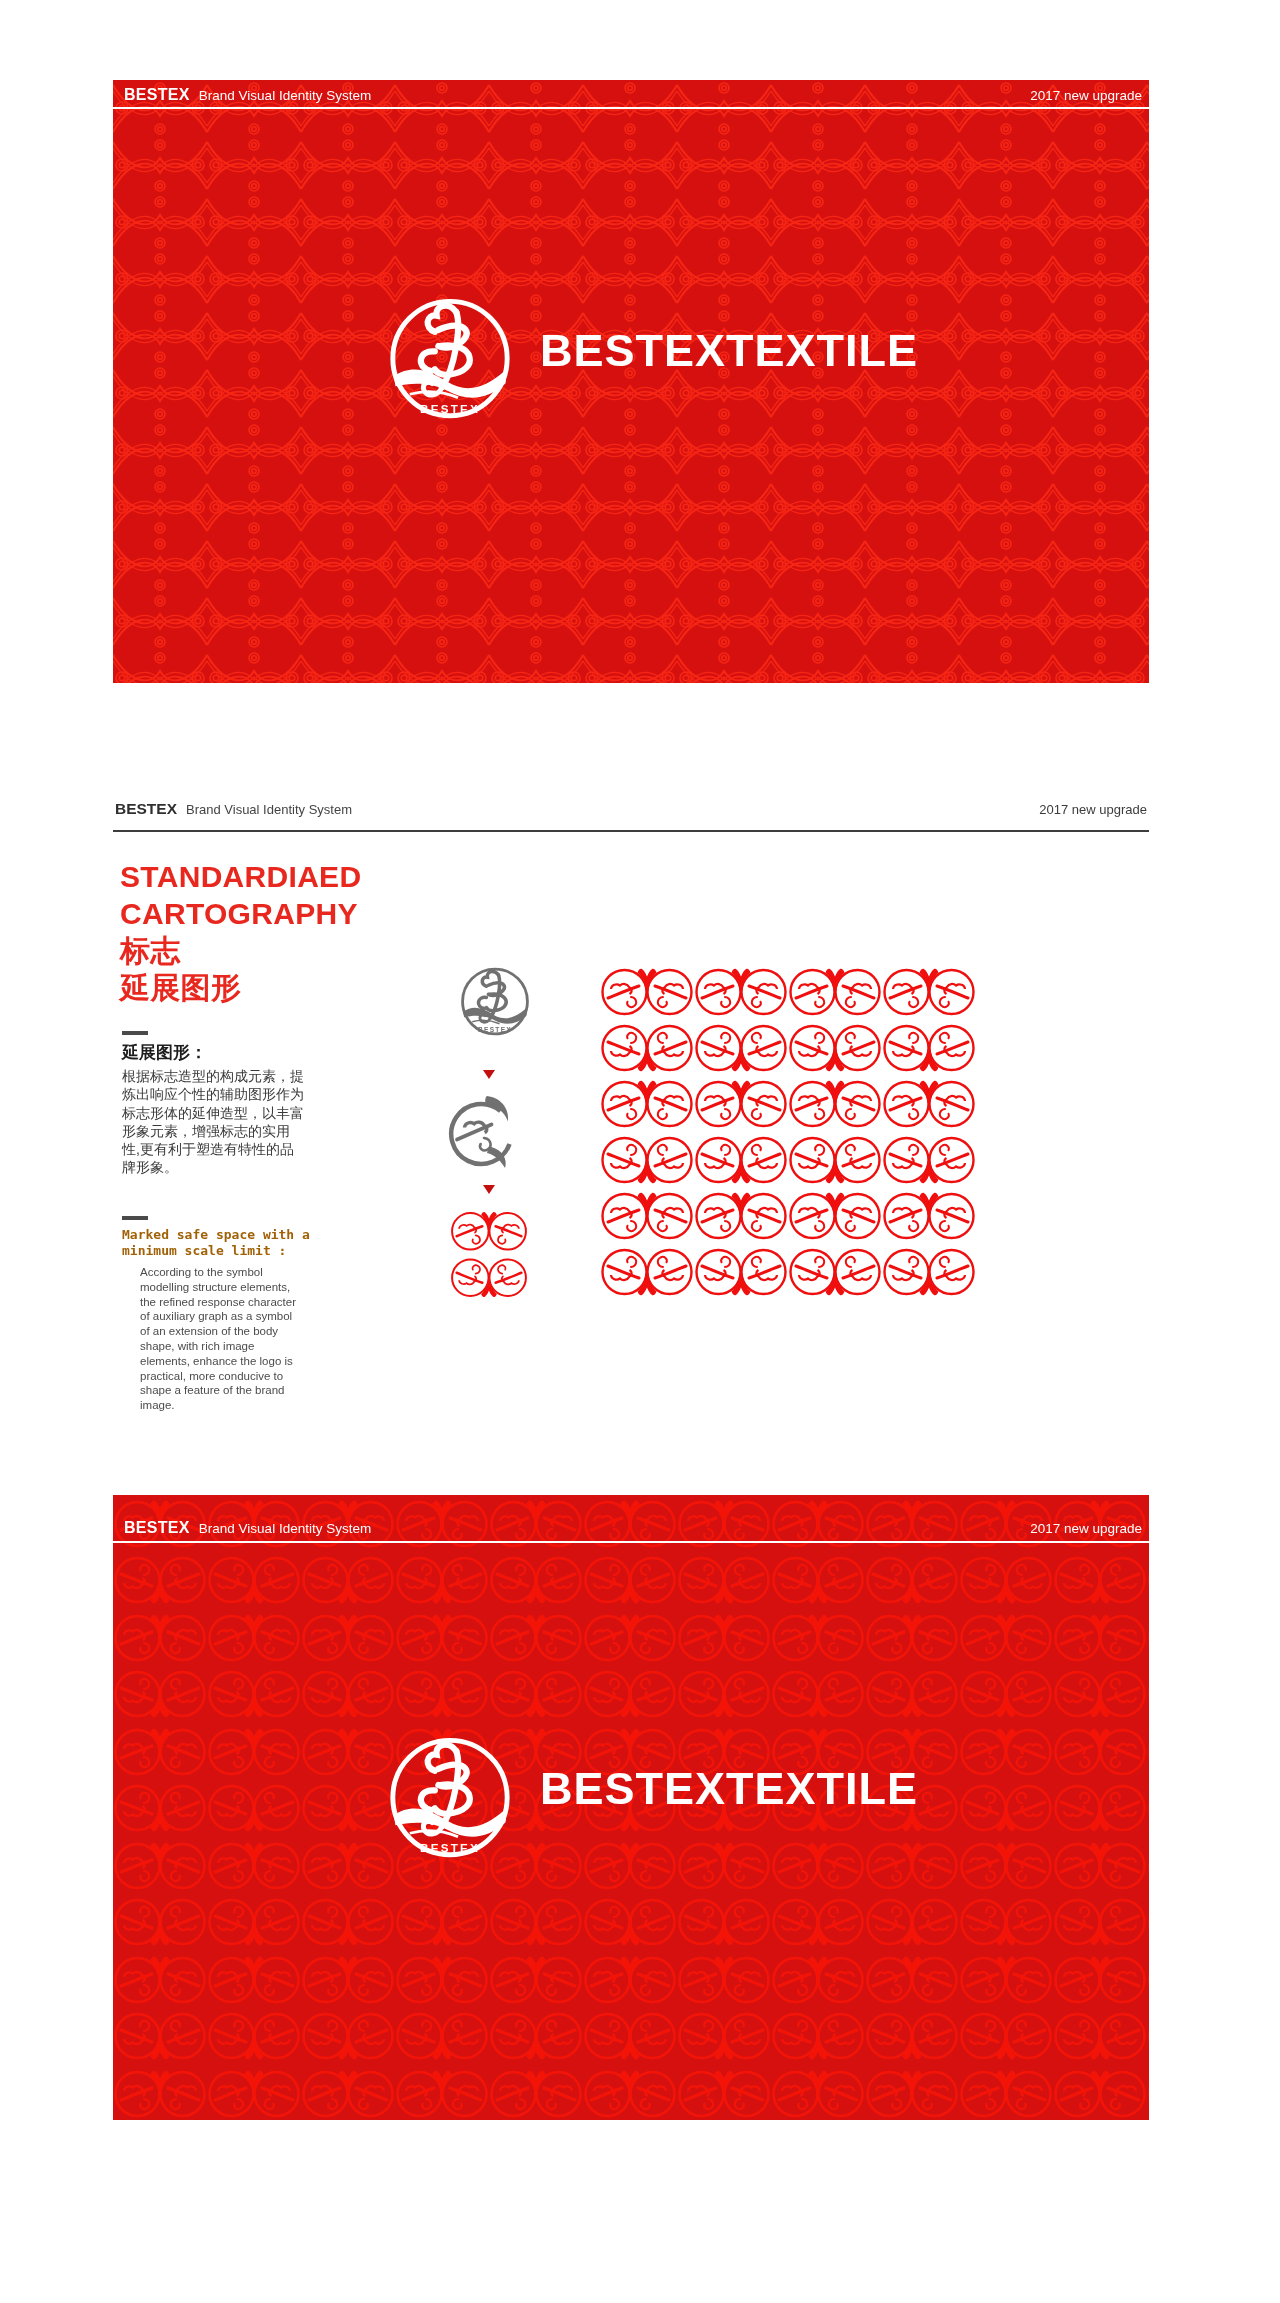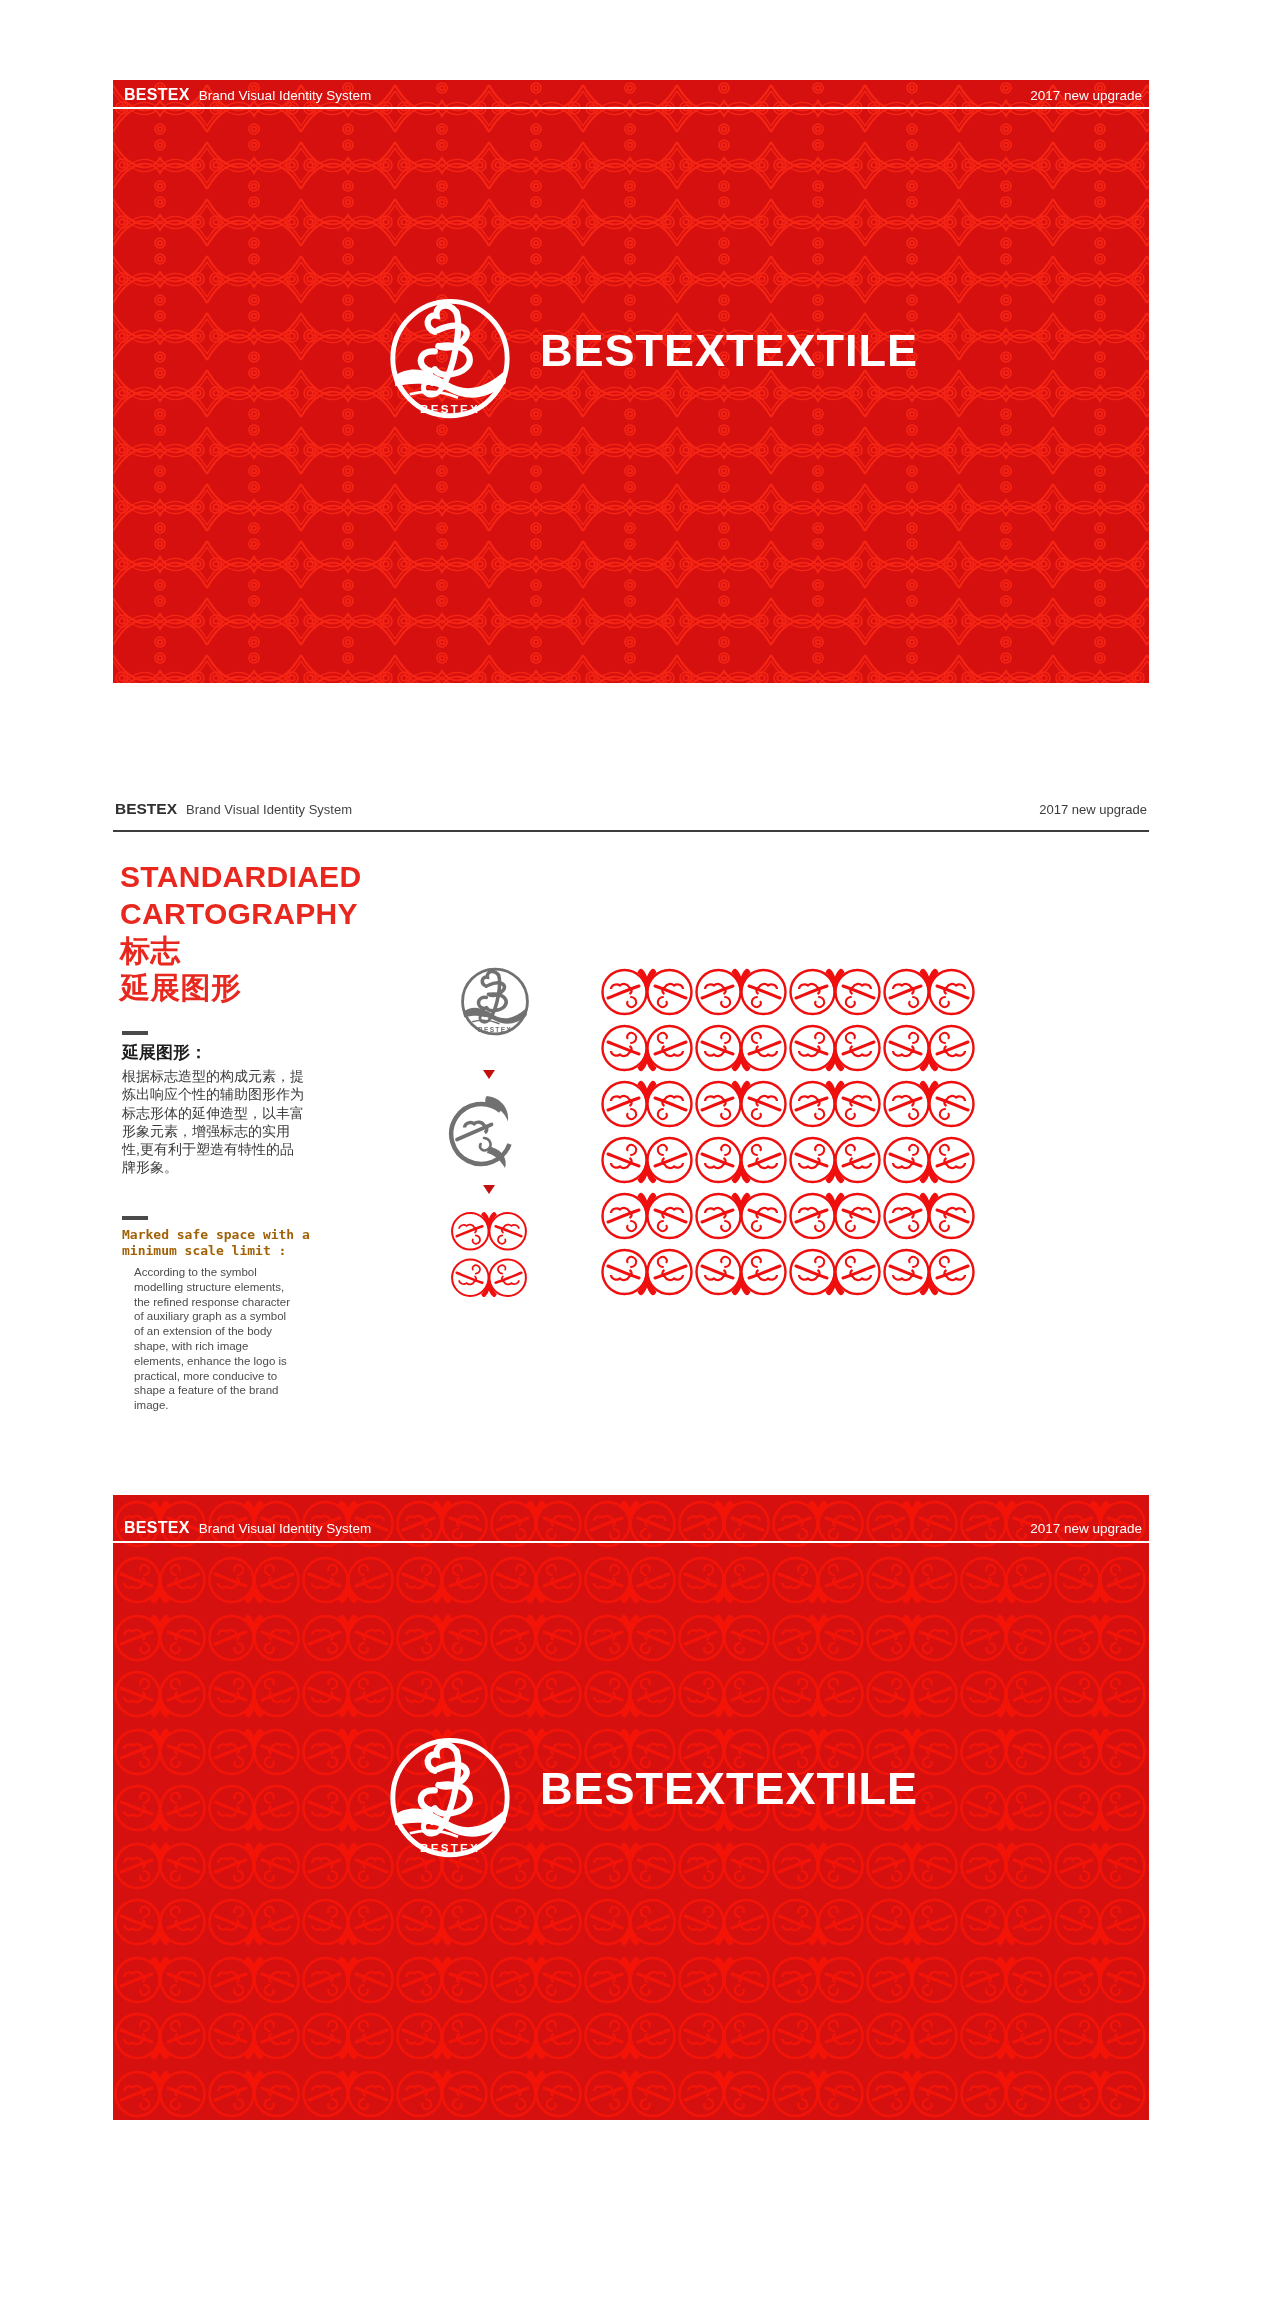--- a/index.html
+++ b/index.html
@@ -35,21 +35,21 @@
   
   .title{position:absolute;left:120px;top:858px;color:#e8281e;font-weight:bold;
          font-size:30px;line-height:37px;letter-spacing:.3px;}
   .dash{position:absolute;left:122px;width:26px;height:4px;background:#4a4a4a;}
   .zh-head{position:absolute;left:122px;top:1041px;font-size:17px;font-weight:bold;color:#1d1d1d;}
   .zh-body{position:absolute;left:122px;top:1067px;width:184px;font-size:14px;
            line-height:18.3px;color:#3a3a3a;}
   .en-head{position:absolute;left:122px;top:1227px;width:200px;
            font-family:"DejaVu Sans Mono",monospace;font-weight:bold;font-size:13px;
            line-height:16px;color:#a16207;}
-  .en-body{position:absolute;left:134px;top:1265px;width:163px;font-size:11.5px;
+  .en-body{position:absolute;left:140px;top:1265px;width:163px;font-size:11.5px;
            line-height:14.8px;color:#4c4c4c;}
   .tri{position:absolute;width:0;height:0;border-left:6px solid transparent;
        border-right:6px solid transparent;border-top:9px solid #c3100f;}
   .gray{color:#717171;}
   .redmotif{color:#ee0f0e;}
 </style>
 </head>
 <body>
 
 <svg width="0" height="0" style="position:absolute" aria-hidden="true">

